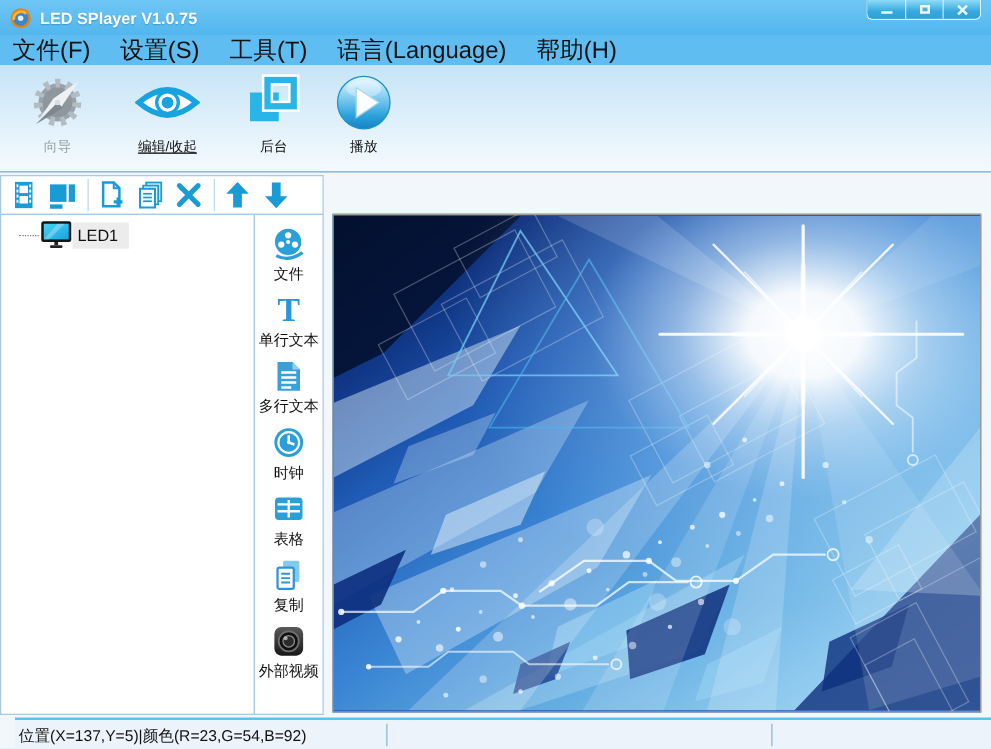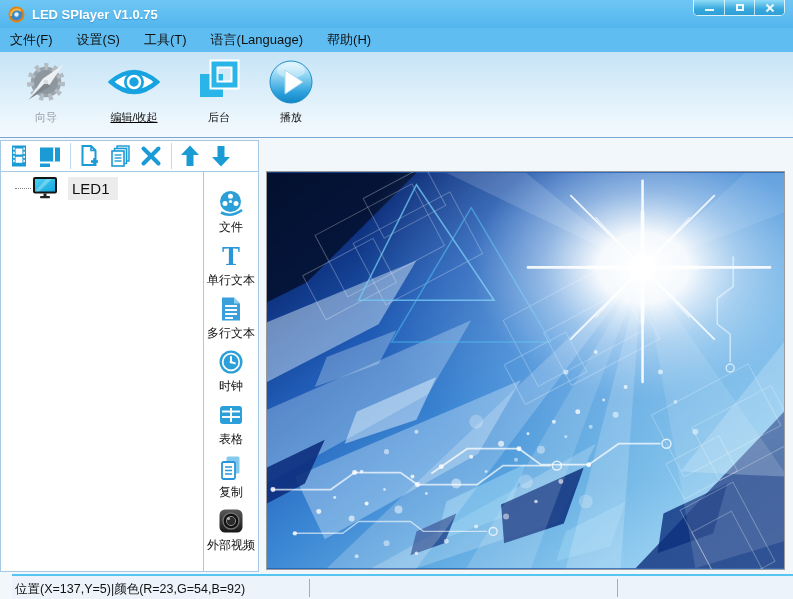--- a/index.html
+++ b/index.html
@@ -22,21 +22,21 @@
   .glyph-max{width:8px;height:7px;border:2px solid #eef7fc;}
   .glyph-close{position:relative;width:10px;height:10px;}
   .glyph-close::before,.glyph-close::after{content:"";position:absolute;left:4px;top:0;
     width:2px;height:10px;background:#eef7fc;}
   .glyph-close::before{transform:rotate(45deg);}
   .glyph-close::after{transform:rotate(-45deg);}
 
   
   .menubar{position:absolute;left:0;top:28px;width:793px;height:24px;
     background:#5fbdf1;display:flex;align-items:center;padding-left:8px;}
-  .menu-item{font-size:13px;color:#111;padding:2px 2px;margin-right:20px;cursor:default;}
+  .menu-item{font-size:19px;color:#111;padding:2px 2px;margin-right:20px;cursor:default;}
 
   
   .toolbar{position:absolute;left:0;top:52px;width:793px;height:86px;
     background:linear-gradient(#c6e4f6,#eef7fd 85%,#f3fafd);
     border-bottom:1px solid #78a7d3;display:flex;align-items:flex-start;}
   .tool-btn{display:flex;flex-direction:column;align-items:center;margin-top:4px;}
   .tool-btn .ticon{height:52px;display:flex;align-items:center;justify-content:center;}
   .tool-btn .tlabel{font-size:11px;color:#111;margin-top:2px;}
   .tool-btn.disabled .tlabel{color:#97a2aa;}
   .tb1{width:76px;margin-left:8px;} .tb2{width:72px;margin-left:6px;}
@@ -48,26 +48,26 @@
     background:#ffffff;border:1px solid #a6c9e5;display:flex;align-items:center;padding-left:5px;}
   .eicon{width:26px;height:26px;margin-right:5px;display:flex;align-items:center;justify-content:center;cursor:default;}
   .esep{width:1px;height:26px;background:#bcd9ef;margin:0 5px 0 2px;}
 
   
   .tree-panel{position:absolute;left:0;top:171px;width:204px;height:401px;
     background:#ffffff;border:1px solid #a6c9e5;}
   .tree-item{display:flex;align-items:center;margin-top:4px;cursor:default;}
   .tree-dots{width:16px;height:1px;border-top:1px dotted #808080;margin-left:14px;}
   .tree-node-icon{width:26px;height:24px;margin-left:1px;}
-  .tree-label{font-size:15px;color:#111;background:#ececec;padding:3px 8px 3px 4px;margin-left:10px;}
+  .tree-label{font-size:13px;color:#111;background:#ececec;padding:3px 8px 3px 4px;margin-left:0;}
 
   
   .side-strip{position:absolute;left:203px;top:171px;width:56px;height:401px;
     background:#ffffff;border:1px solid #a6c9e5;display:flex;flex-direction:column;
-    align-items:center;padding-top:16px;}
+    align-items:center;padding-top:8px;}
   .side-item{display:flex;flex-direction:column;align-items:center;height:53px;cursor:default;}
   .side-item .sicon{height:30px;display:flex;align-items:center;justify-content:center;}
   .side-item .slabel{font-size:12px;color:#111;margin-top:1px;white-space:nowrap;}
   .tglyph{font-family:"Liberation Serif","DejaVu Serif",serif;font-weight:bold;
     font-size:27px;line-height:27px;color:#2a96d8;}
 
   
   .canvas{position:absolute;left:266px;top:171px;width:519px;height:399px;
     border:1px solid #9b9b9b;background:#1f5ab4;}
   .canvas svg{display:block;}

